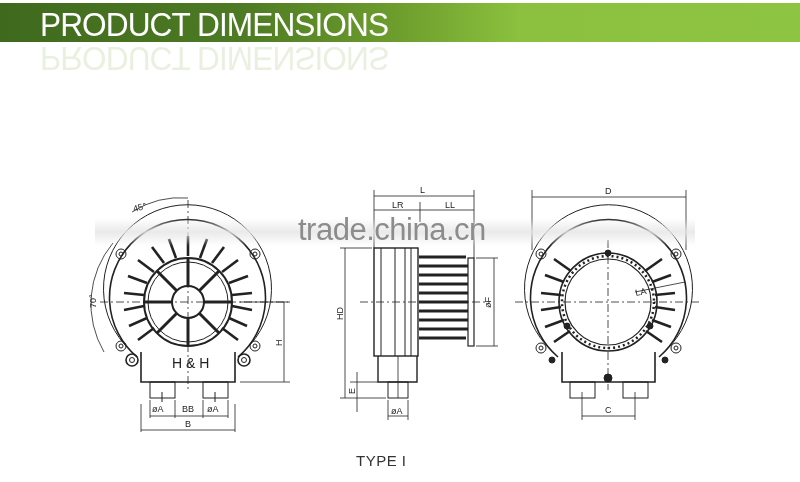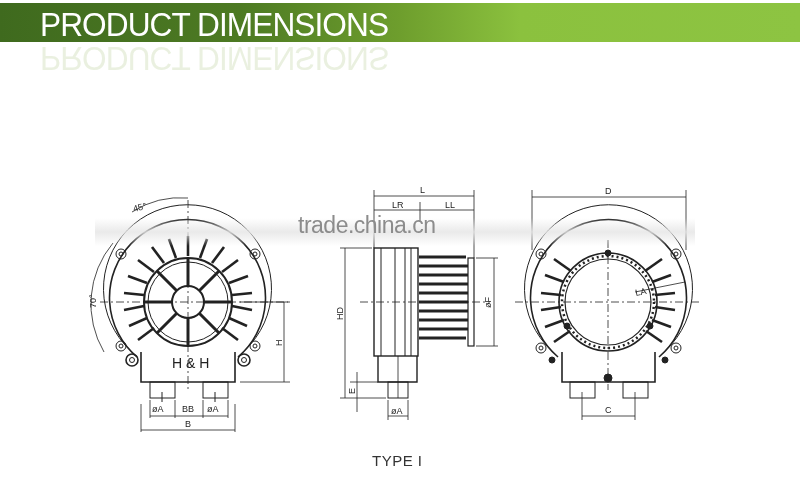--- a/index.html
+++ b/index.html
@@ -4,24 +4,24 @@
 <style>
   html, body { margin: 0; padding: 0; background: #ffffff; }
   body { width: 800px; height: 482px; position: relative; overflow: hidden; font-family: "Liberation Sans", sans-serif; }
   .banner { position: absolute; left: 0; top: 3px; width: 800px; height: 39px;
     background: linear-gradient(90deg, #3f6a1e 0%, #4d7a23 30%, #6e9e2d 50%, #8bc13e 65%, #8dc442 100%); }
   .banner-title { position: absolute; left: 40px; top: 0px; color: #ffffff; font-size: 34px; letter-spacing: -1px;
     font-family: "Liberation Sans", sans-serif; line-height: 42px; transform: scaleX(0.93); transform-origin: left; }
   .reflection { position: absolute; left: 40px; top: 38px; color: #e3ecd6; font-size: 34px; letter-spacing: -1px;
     line-height: 42px; transform: scaleY(-1) scaleX(0.93); transform-origin: left 21px; opacity: 0.75; }
   .drawing { position: absolute; left: 0; top: 0; }
-  .caption { position: absolute; left: 372px; top: 452px; font-size: 15px; color: #333; letter-spacing: 0.5px; }
+  .caption { position: absolute; left: 356px; top: 452px; font-size: 15px; color: #333; letter-spacing: 0.5px; }
   .watermark-band { position: absolute; left: 95px; top: 218px; width: 600px; height: 28px;
     background: linear-gradient(180deg, rgba(235,235,235,0) 0%, rgba(230,230,230,0.85) 50%, rgba(235,235,235,0) 100%); }
-  .watermark { position: absolute; left: 298px; top: 212px; font-size: 23px; color: #8c8c8c; letter-spacing: -0.5px; }
+  .watermark { position: absolute; left: 298px; top: 212px; font-size: 31px; color: #8c8c8c; letter-spacing: -0.5px; }
   .lbl { font-family: "Liberation Sans", sans-serif; fill: #222; }
 </style>
 </head>
 <body>
 
 <div class="banner">
   <div class="banner-title">PRODUCT DIMENSIONS</div>
 </div>
 <div class="reflection">PRODUCT DIMENSIONS</div>
 

